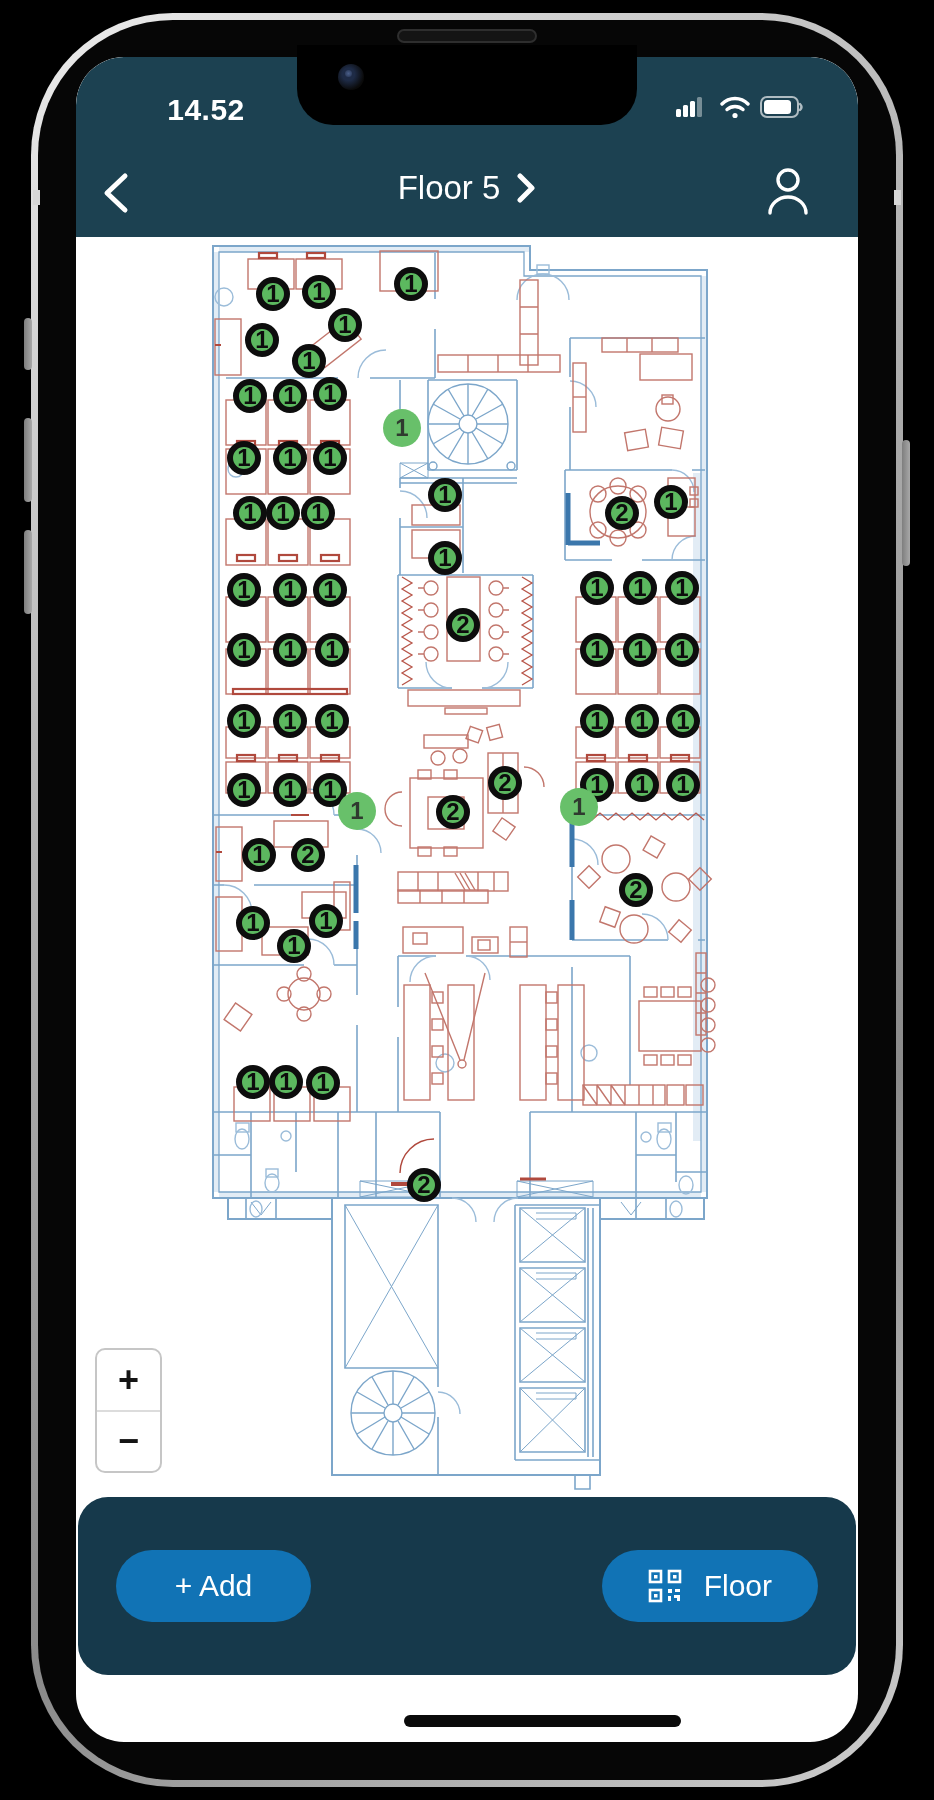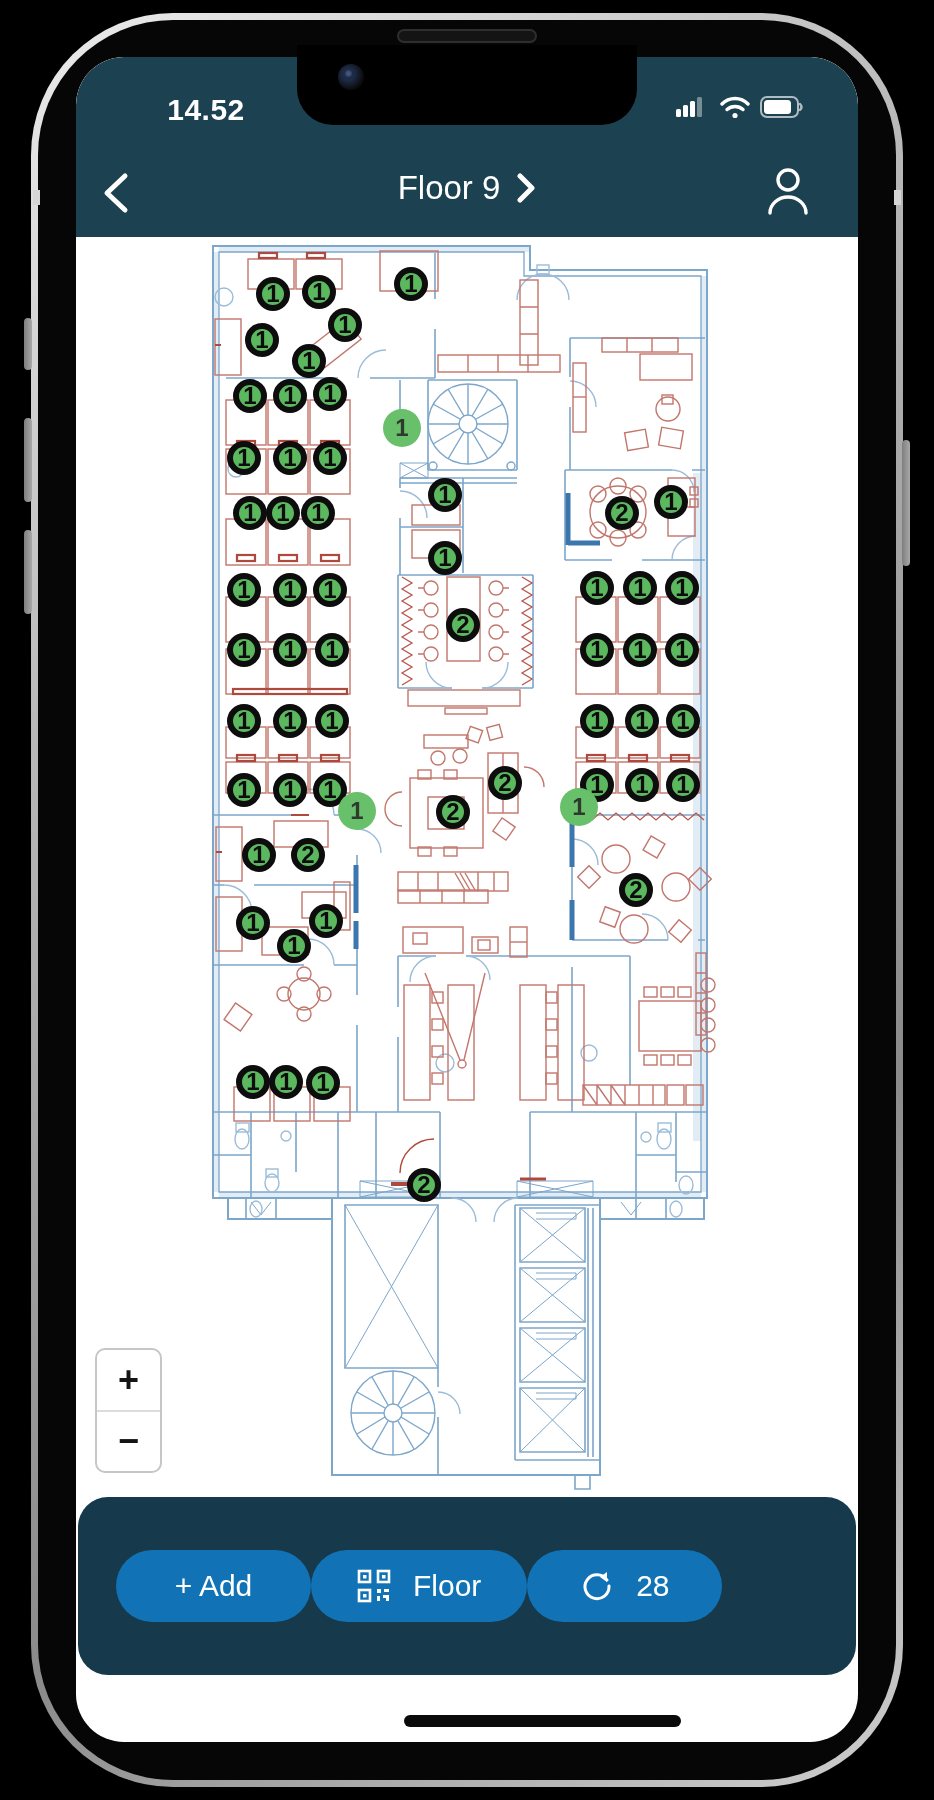--- a/index.html
+++ b/index.html
@@ -58,21 +58,21 @@
 
   .zoom-ctl{position:absolute;left:19px;top:1291px;width:67px;height:125px;background:#fff;
     border:2px solid #c6c6c6;border-radius:10px;z-index:20;display:flex;flex-direction:column;}
   .zoom-btn{flex:1;display:flex;align-items:center;justify-content:center;font-size:36px;
     font-weight:600;color:#141414;}
   .zoom-btn:first-child{border-bottom:2px solid #dcdcdc;}
 
   
   .toolbar{position:absolute;left:2px;top:1440px;width:778px;height:178px;
     background:var(--toolbar-bg,#16394b);border-radius:30px;z-index:30;
-    display:flex;align-items:center;padding:0 38px;}
+    display:flex;align-items:center;justify-content:space-between;padding:0 38px;}
   .tb-btn{height:72px;border-radius:36px;background:var(--button-bg,#1173b5);border:none;
     color:#fff;font-size:30px;font-family:inherit;display:flex;align-items:center;
     justify-content:center;gap:22px;padding:0 46px;min-width:195px;}
   .home-indicator{position:absolute;left:328px;top:1658px;width:277px;height:12px;
     border-radius:7px;background:#0a0a0a;z-index:35;}
 </style>
 </head>
 <body>
 
 <div class="stage">
@@ -107,21 +107,21 @@
           <rect x="4" y="5" width="27" height="14" rx="3.5" fill="#fff"></rect>
           <path d="M40,9 q3,3 0,6" fill="none" stroke="rgba(255,255,255,0.65)" stroke-width="2.4" stroke-linecap="round"></path>
         </svg>
       </div>
       <div class="nav-back">
         <svg width="30" height="42" viewBox="0 0 30 42">
           <polyline points="24,4 6,21 24,38" fill="none" stroke="#fff" stroke-width="5" stroke-linecap="round" stroke-linejoin="round"></polyline>
         </svg>
       </div>
       <div class="title-group">
-        <span class="page-title">Floor 9</span>
+        <span class="page-title">Floor 5</span>
         <svg width="20" height="30" viewBox="0 0 20 30">
           <polyline points="4,3 16,15 4,27" fill="none" stroke="#fff" stroke-width="5" stroke-linecap="round" stroke-linejoin="round"></polyline>
         </svg>
       </div>
       <div class="nav-profile">
         <svg width="44" height="50" viewBox="0 0 44 50">
           <circle cx="22" cy="13" r="10" fill="none" stroke="#fff" stroke-width="3.4"></circle>
           <path d="M4,46 a18,16 0 0 1 36,0" fill="none" stroke="#fff" stroke-width="3.4" stroke-linecap="round"></path>
         </svg>
       </div>
@@ -543,27 +543,20 @@
               <rect x="6" y="25" width="3.5" height="3.5"></rect>
             <rect x="20" y="20" width="4" height="4"></rect>
               <rect x="27" y="20" width="5" height="3"></rect>
             <rect x="20" y="27" width="3" height="5"></rect>
               <rect x="26" y="26" width="6" height="3"></rect>
               <rect x="29" y="29" width="3" height="3"></rect>
           </g>
         </svg>
         <span>Floor</span>
       </button>
-      <button class="tb-btn">
-        <svg width="34" height="34" viewBox="0 0 34 34">
-          <path d="M27,11 A12,12 0 1 0 29,17" fill="none" stroke="#fff" stroke-width="3" stroke-linecap="round"></path>
-          <polygon points="27,3 27,13 20,8" fill="#fff"></polygon>
-        </svg>
-        <span>28</span>
-      </button>
     </div>
 
     <div class="home-indicator"></div>
   </div>
 
   <div class="notch"></div>
   <div class="speaker"></div>
   <div class="camera"></div>
 </div>
 

